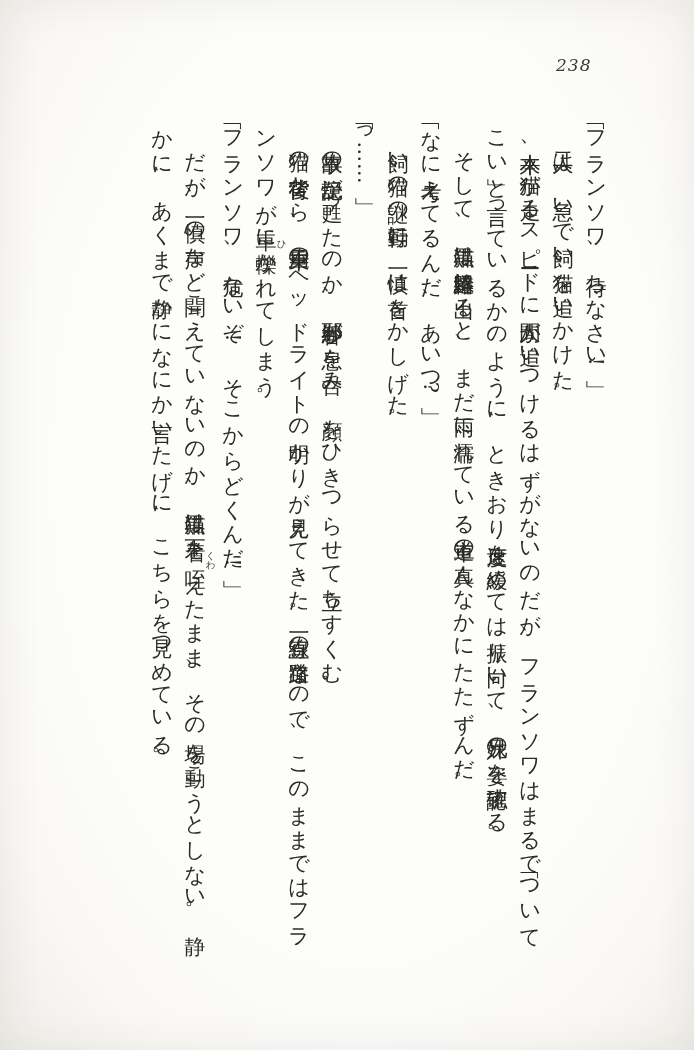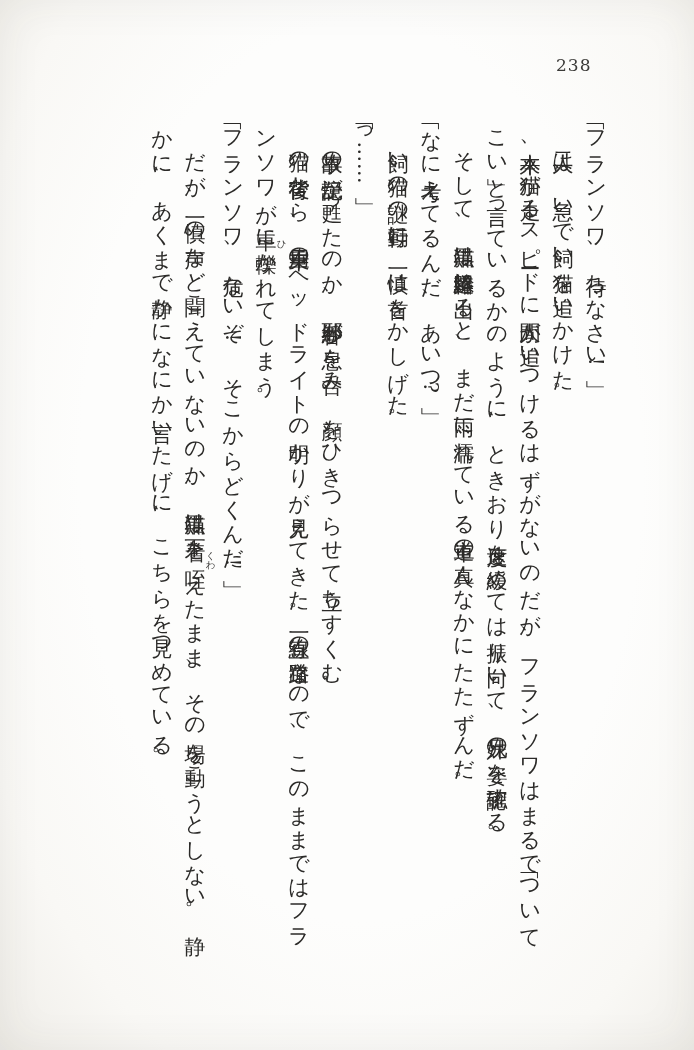--- a/index.html
+++ b/index.html
@@ -19,20 +19,21 @@
     background: radial-gradient(ellipse at 52% 45%, #fdfdfc 55%, #f9f8f5 80%, #efede8 100%);
     box-shadow: inset 0 0 45px rgba(60,55,45,0.07);
     color: #2b2a28;
     overflow: hidden;
   }
   .page-number {
     position: absolute;
     top: 55px;
     left: 556px;
     font-size: 17px;
+    font-style: italic;
     letter-spacing: 1px;
     color: #3b3a38;
   }
   .text-block {
     position: absolute;
     top: 116px;
     right: 82px;
     height: 826px;
     writing-mode: vertical-rl;
     text-orientation: mixed;

